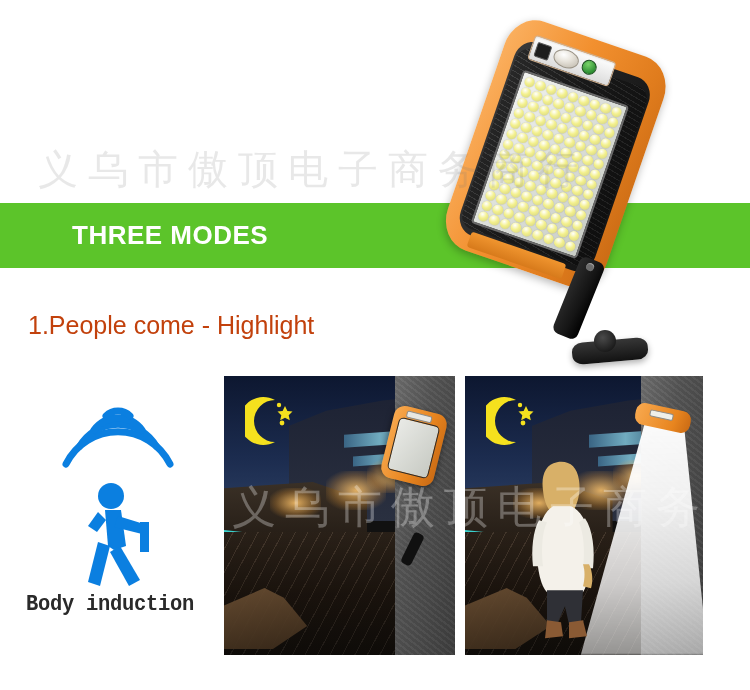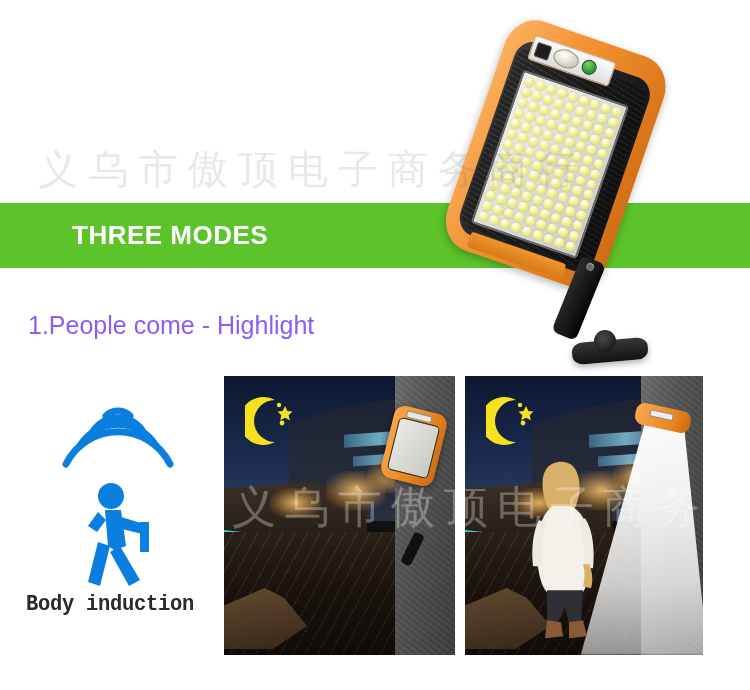--- a/index.html
+++ b/index.html
@@ -72,21 +72,21 @@
     z-index: 5;
     white-space: nowrap;
     margin-left: 40px;
   }
 
   
   .mode-caption {
     position: absolute;
     left: 28px;
     top: 310px;
-    color: #8b5cf6;
+    color: #c2410c;
     font-size: 25px;
     line-height: 30px;
     white-space: nowrap;
     z-index: 6;
   }
 
   
   .lamp-wrap {
     position: absolute;
     left: 448px;

